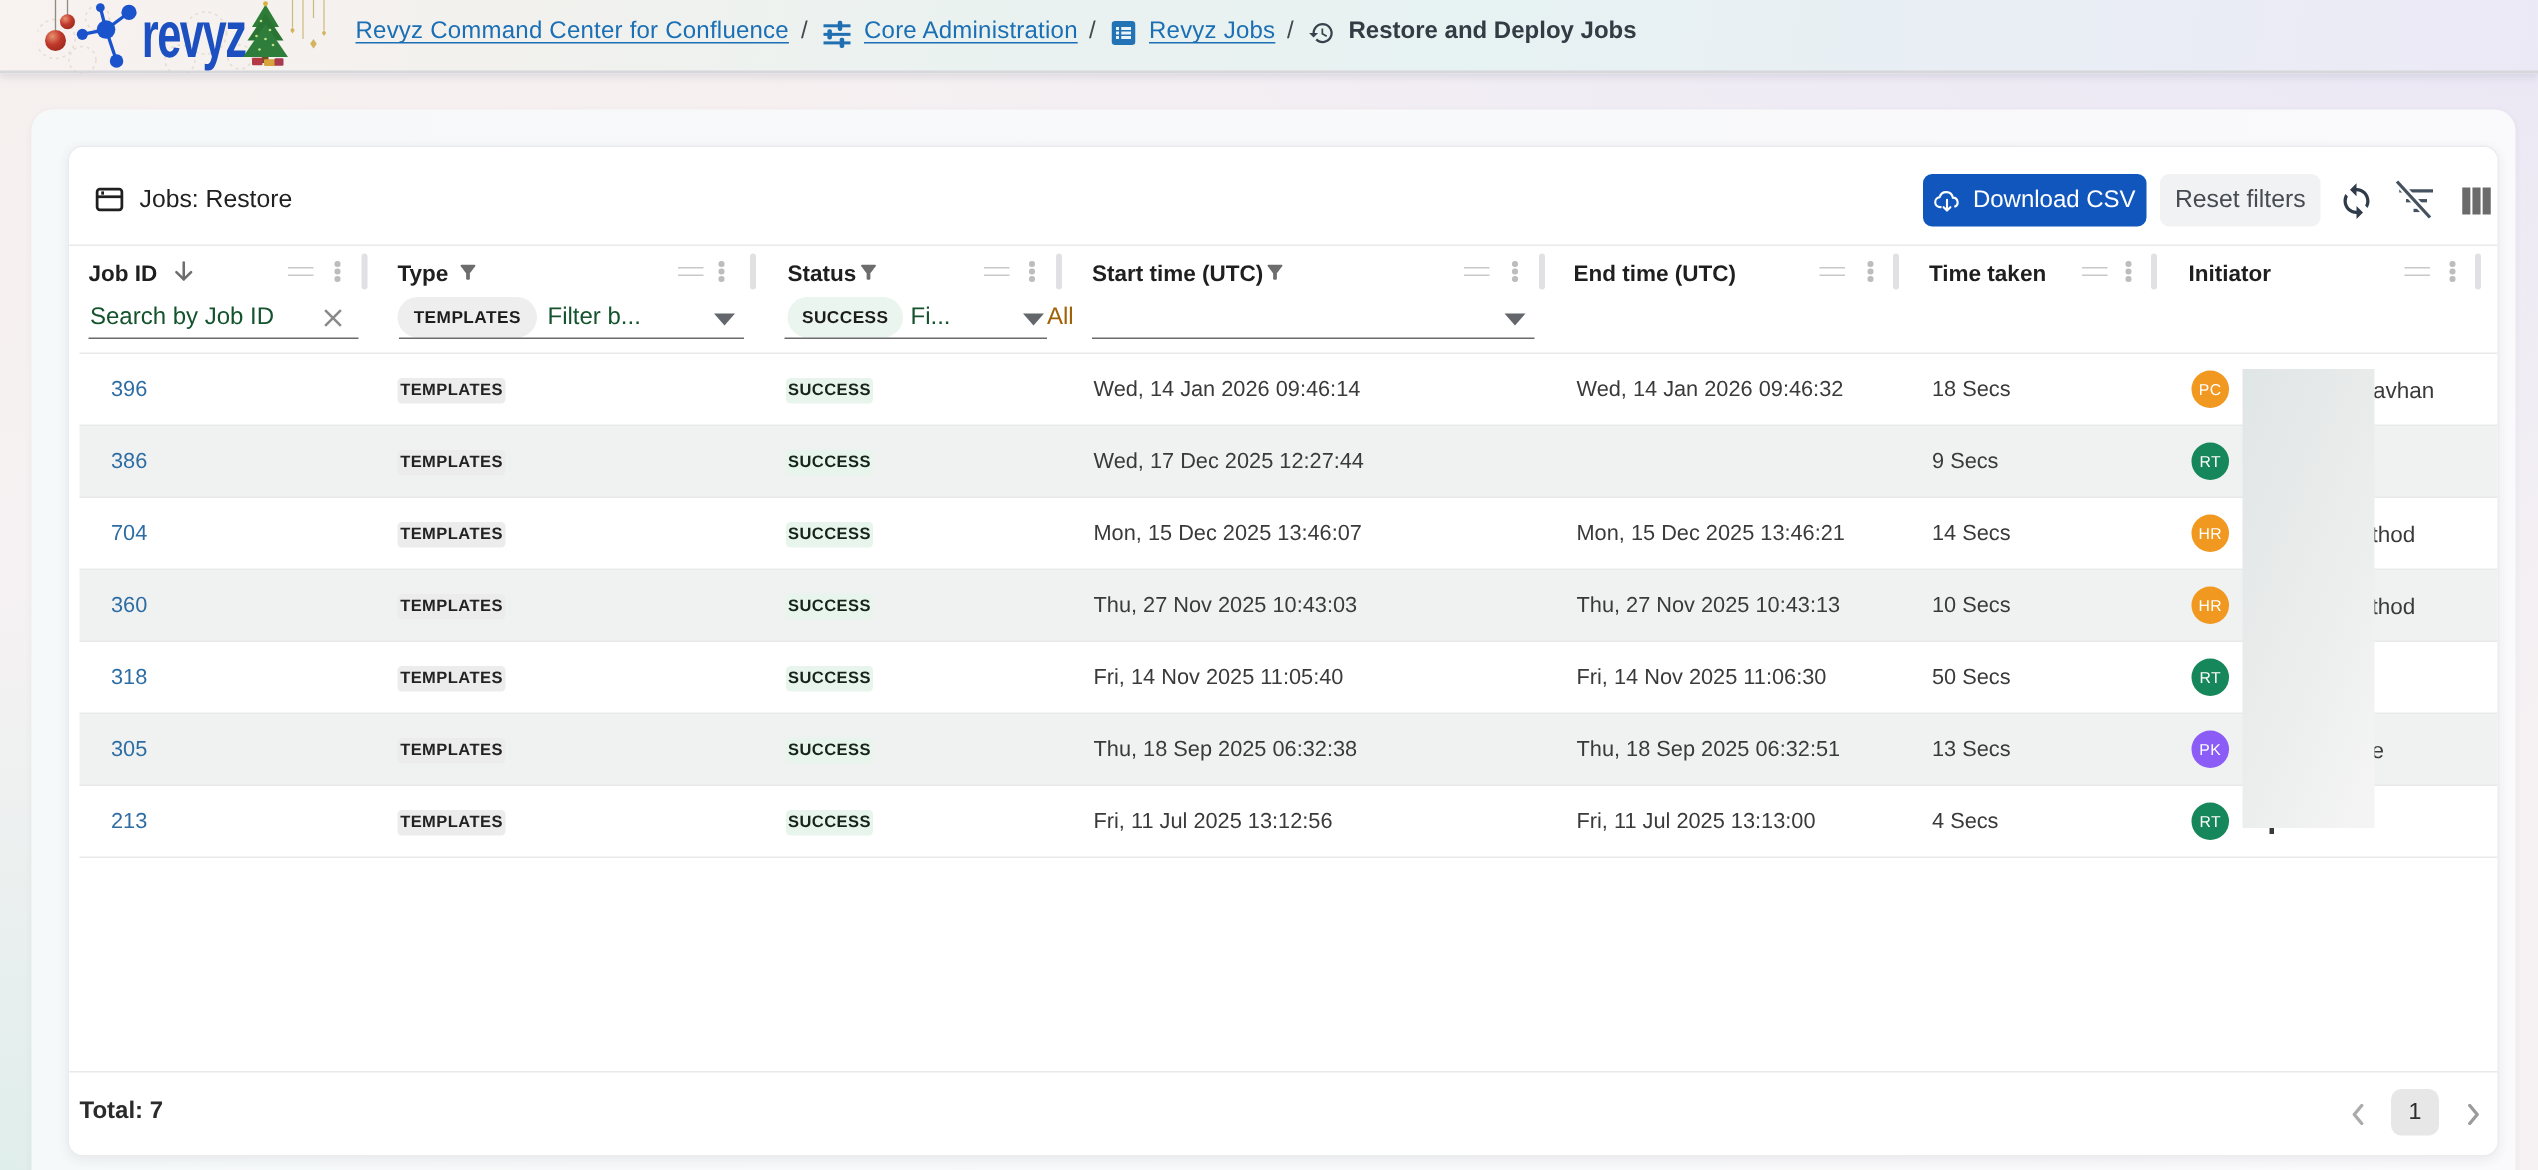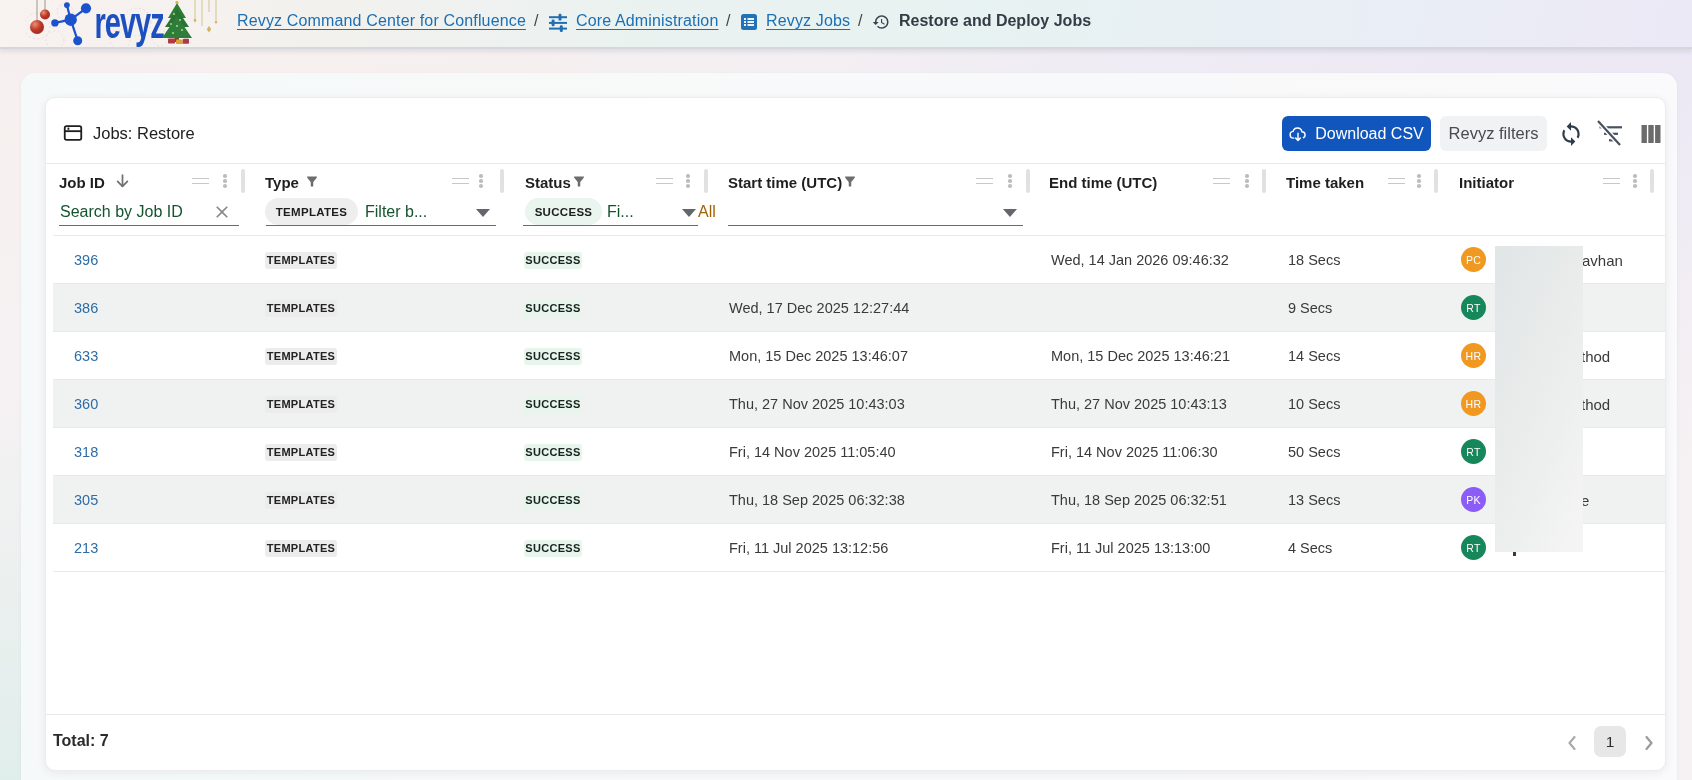--- a/index.html
+++ b/index.html
@@ -197,21 +197,21 @@
   </g>
 </svg>
 <div id="cardtitle">Jobs: Restore</div>
 <div class="hline" style="top:163px"></div>
 <div id="btncsv"><svg width="18" height="18" viewBox="0 0 24 24" style="position:static">
       <g fill="none" stroke="#fff" stroke-width="1.9">
         <path d="M7.1 17.5H6a4.5 4.5 0 0 1-.5-8.97A6 6 0 0 1 17.2 9a4.2 4.2 0 0 1 1.3 8.2"></path>
         <path d="M12 11v9.5M12 20.5l-3-3M12 20.5l3-3" stroke-linecap="round"></path>
       </g>
     </svg>Download CSV</div>
-<div id="btnreset">Revyz filters</div>
+<div id="btnreset">Reset filters</div>
 
 <svg width="26" height="26" viewBox="0 0 24 24" style="left:1558px;top:121px">
   <path fill="#2f3b49" d="M12 4V1L8 5l4 4V6c3.31 0 6 2.69 6 6 0 1.01-.25 1.97-.7 2.8l1.46 1.46C19.54 15.03 20 13.57 20 12c0-4.42-3.58-8-8-8zm0 14c-3.31 0-6-2.69-6-6 0-1.01.25-1.97.7-2.8L5.24 7.74C4.46 8.97 4 10.43 4 12c0 4.42 3.58 8 8 8v3l4-4-4-4v3z"></path>
 </svg>
 <svg width="28" height="30" viewBox="0 0 28 30" style="left:1594px;top:118px">
   <g stroke="#46525f" stroke-width="2.2" fill="none">
     <line x1="5.5" y1="9.3" x2="28" y2="9.3"></line>
     <line x1="10" y1="15.8" x2="24" y2="15.8"></line>
     <line x1="15" y1="22.3" x2="21" y2="22.3"></line>
   </g>
@@ -322,39 +322,40 @@
 <div class="hline" style="top:235px;left:53px;width:1612px"></div>
 
 <div class="row" style="top:236px">
   <div class="cell jid" style="left:21px">396</div>
   <div class="cell" style="left:212px">
       <span class="chip chipT">TEMPLATES</span>
     </div>
   <div class="cell" style="left:471px">
       <span class="chip chipS">SUCCESS</span>
     </div>
+  <div class="cell" style="left:676px">Wed, 14 Jan 2026 09:46:14</div>
   <div class="cell" style="left:998px">Wed, 14 Jan 2026 09:46:32</div>
   <div class="cell" style="left:1235px">18 Secs</div>
   <div class="avatar" style="background:#f0981f">PC</div>
   <div class="frag" style="left:1529px">avhan</div>
 </div>
 <div class="row alt" style="top:284px">
   <div class="cell jid" style="left:21px">386</div>
   <div class="cell" style="left:212px">
       <span class="chip chipT">TEMPLATES</span>
     </div>
   <div class="cell" style="left:471px">
       <span class="chip chipS">SUCCESS</span>
     </div>
   <div class="cell" style="left:676px">Wed, 17 Dec 2025 12:27:44</div>
   <div class="cell" style="left:1235px">9 Secs</div>
   <div class="avatar" style="background:#15875a">RT</div>
 </div>
 <div class="row" style="top:332px">
-  <div class="cell jid" style="left:21px">633</div>
+  <div class="cell jid" style="left:21px">704</div>
   <div class="cell" style="left:212px">
       <span class="chip chipT">TEMPLATES</span>
     </div>
   <div class="cell" style="left:471px">
       <span class="chip chipS">SUCCESS</span>
     </div>
   <div class="cell" style="left:676px">Mon, 15 Dec 2025 13:46:07</div>
   <div class="cell" style="left:998px">Mon, 15 Dec 2025 13:46:21</div>
   <div class="cell" style="left:1235px">14 Secs</div>
   <div class="avatar" style="background:#f0981f">HR</div>

